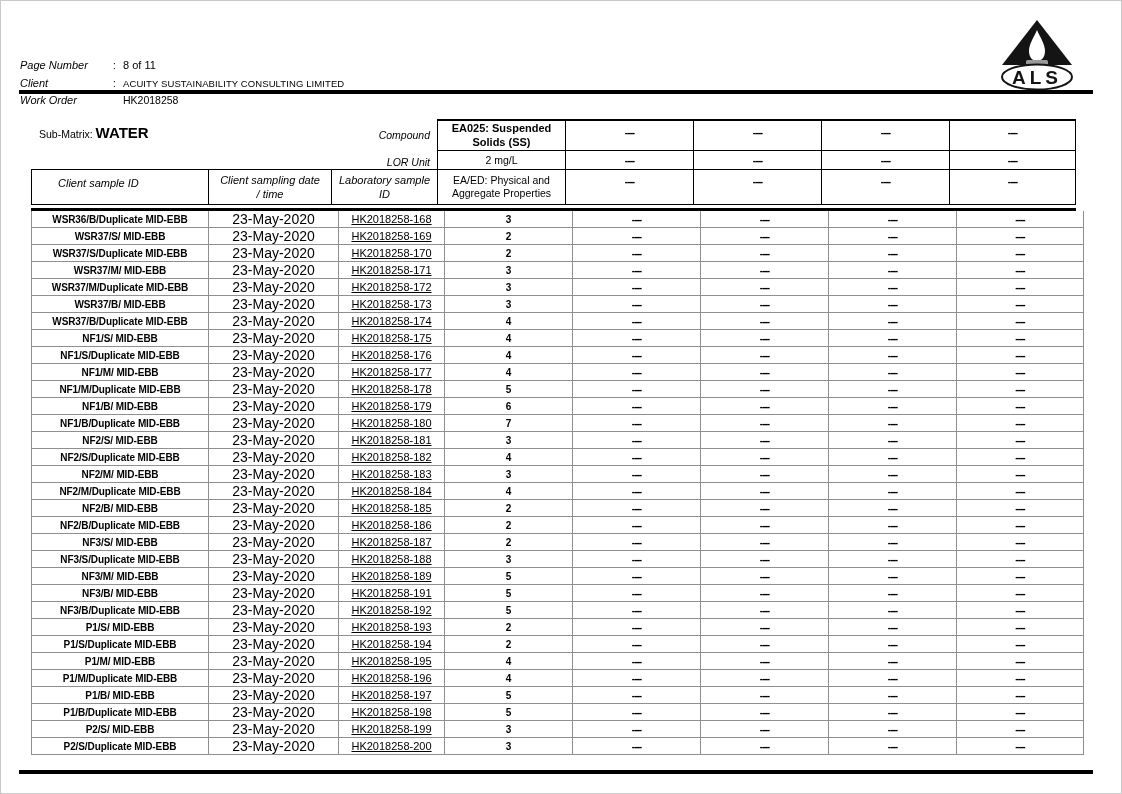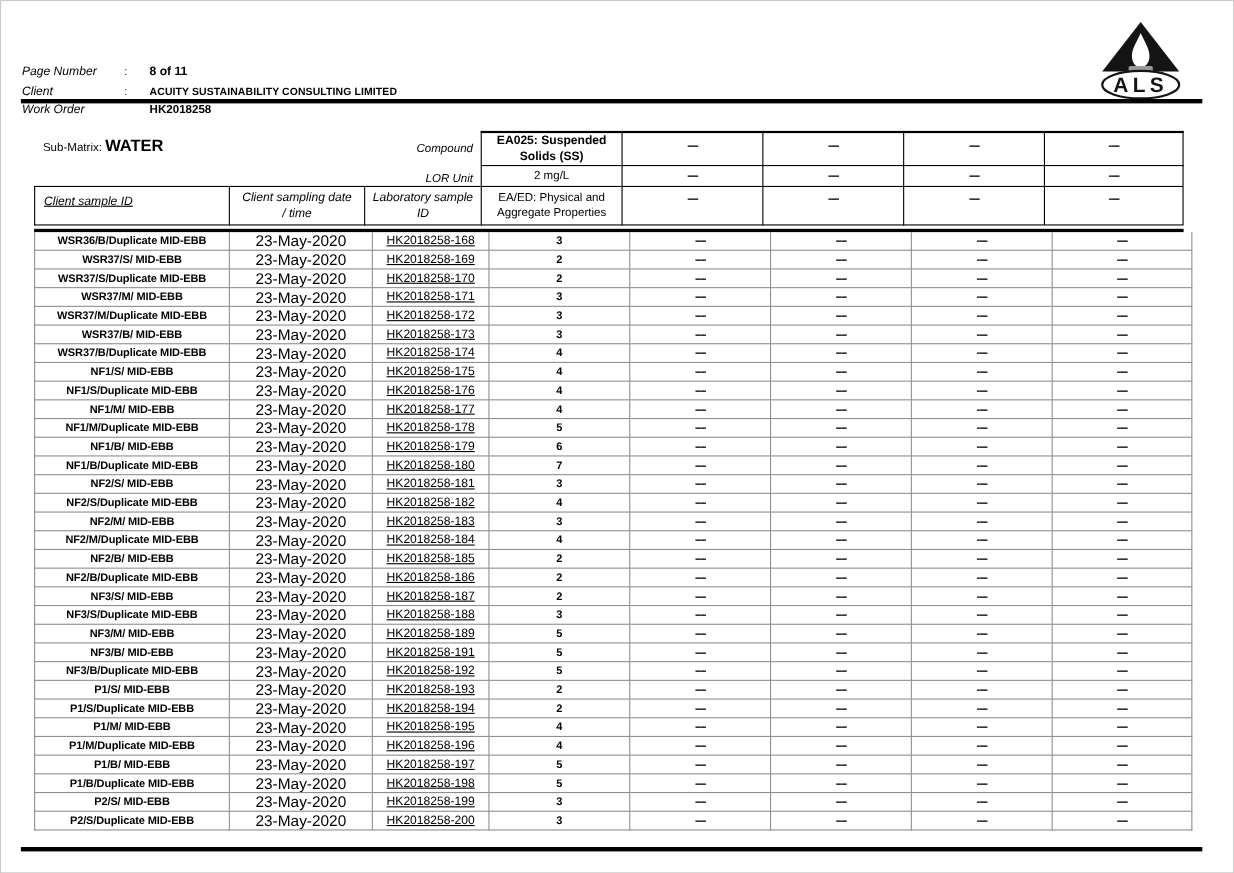--- a/index.html
+++ b/index.html
@@ -7,21 +7,21 @@
   .page {
     position:relative; width:1122px; height:794px; background:#fff;
     border:1px solid #c9c9c9; overflow:hidden;
     font-family:"Liberation Sans","DejaVu Sans",sans-serif; color:#000;
   }
   
   .doc-header { position:absolute; top:56px; left:19px; }
   .field { display:flex; align-items:baseline; line-height:16.5px; }
   .flabel { font-style:italic; font-size:11px; width:93px; }
   .fcolon { width:10px; font-size:10px; }
-  .fvalue { font-weight:bold;margin-left:13px; }
+  .fvalue { font-weight:normal; }
   .v-page { font-size:11px; }
   .v-client { font-size:9.5px; letter-spacing:.1px; }
   .v-order { font-size:10.5px; }
   .rule { position:absolute; left:18px; width:1074px; height:3.5px; background:#000; }
   .rule-top { top:89px; }
   .rule-bottom { top:769px; }
   .logo { position:absolute; top:8px; right:27px; }
   
   .grid-header {
     position:absolute; left:30px; top:118px; width:1045px;
@@ -37,21 +37,21 @@
   .submatrix { position:absolute; left:8px; top:5px; font-size:10.5px; }
   .submatrix b { font-size:15px; }
   .side-label { position:absolute; right:7px; font-style:italic; font-size:10.5px;margin-left:42px; }
   .lbl-compound { top:10px; }
   .lbl-lor { top:37px; }
   .cc { display:flex; flex-direction:column; align-items:center; justify-content:center; text-align:center; }
   .h-analyte-name { font-weight:bold; font-size:11px; line-height:13.5px; }
   .h-lor { font-size:10.5px; }
   .h-method { font-size:10.5px; line-height:13.5px; }
   .h-col { font-style:italic; font-size:11px; line-height:14.5px; }
-  .h-col1 { display:block; padding:6px 0 0 8px; text-align:left;text-decoration:underline; }
+  .h-col1 { display:block; padding:6px 0 0 26px; text-align:left; }
   .hdash { font-weight:bold; font-size:10px; letter-spacing:-1px; }
   .hd1 { align-items:center; justify-content:flex-start; padding-top:6px; }
   .thick-bar { position:absolute; left:30px; top:207px; width:1045px; height:2.5px; background:#000; }
   
   .data-table {
     position:absolute; left:30px; top:210px; width:1045px;
     border-collapse:collapse; table-layout:fixed;
   }
   .data-table td {
     border:1px solid #8f8f8f; height:16.86px; padding:0;

